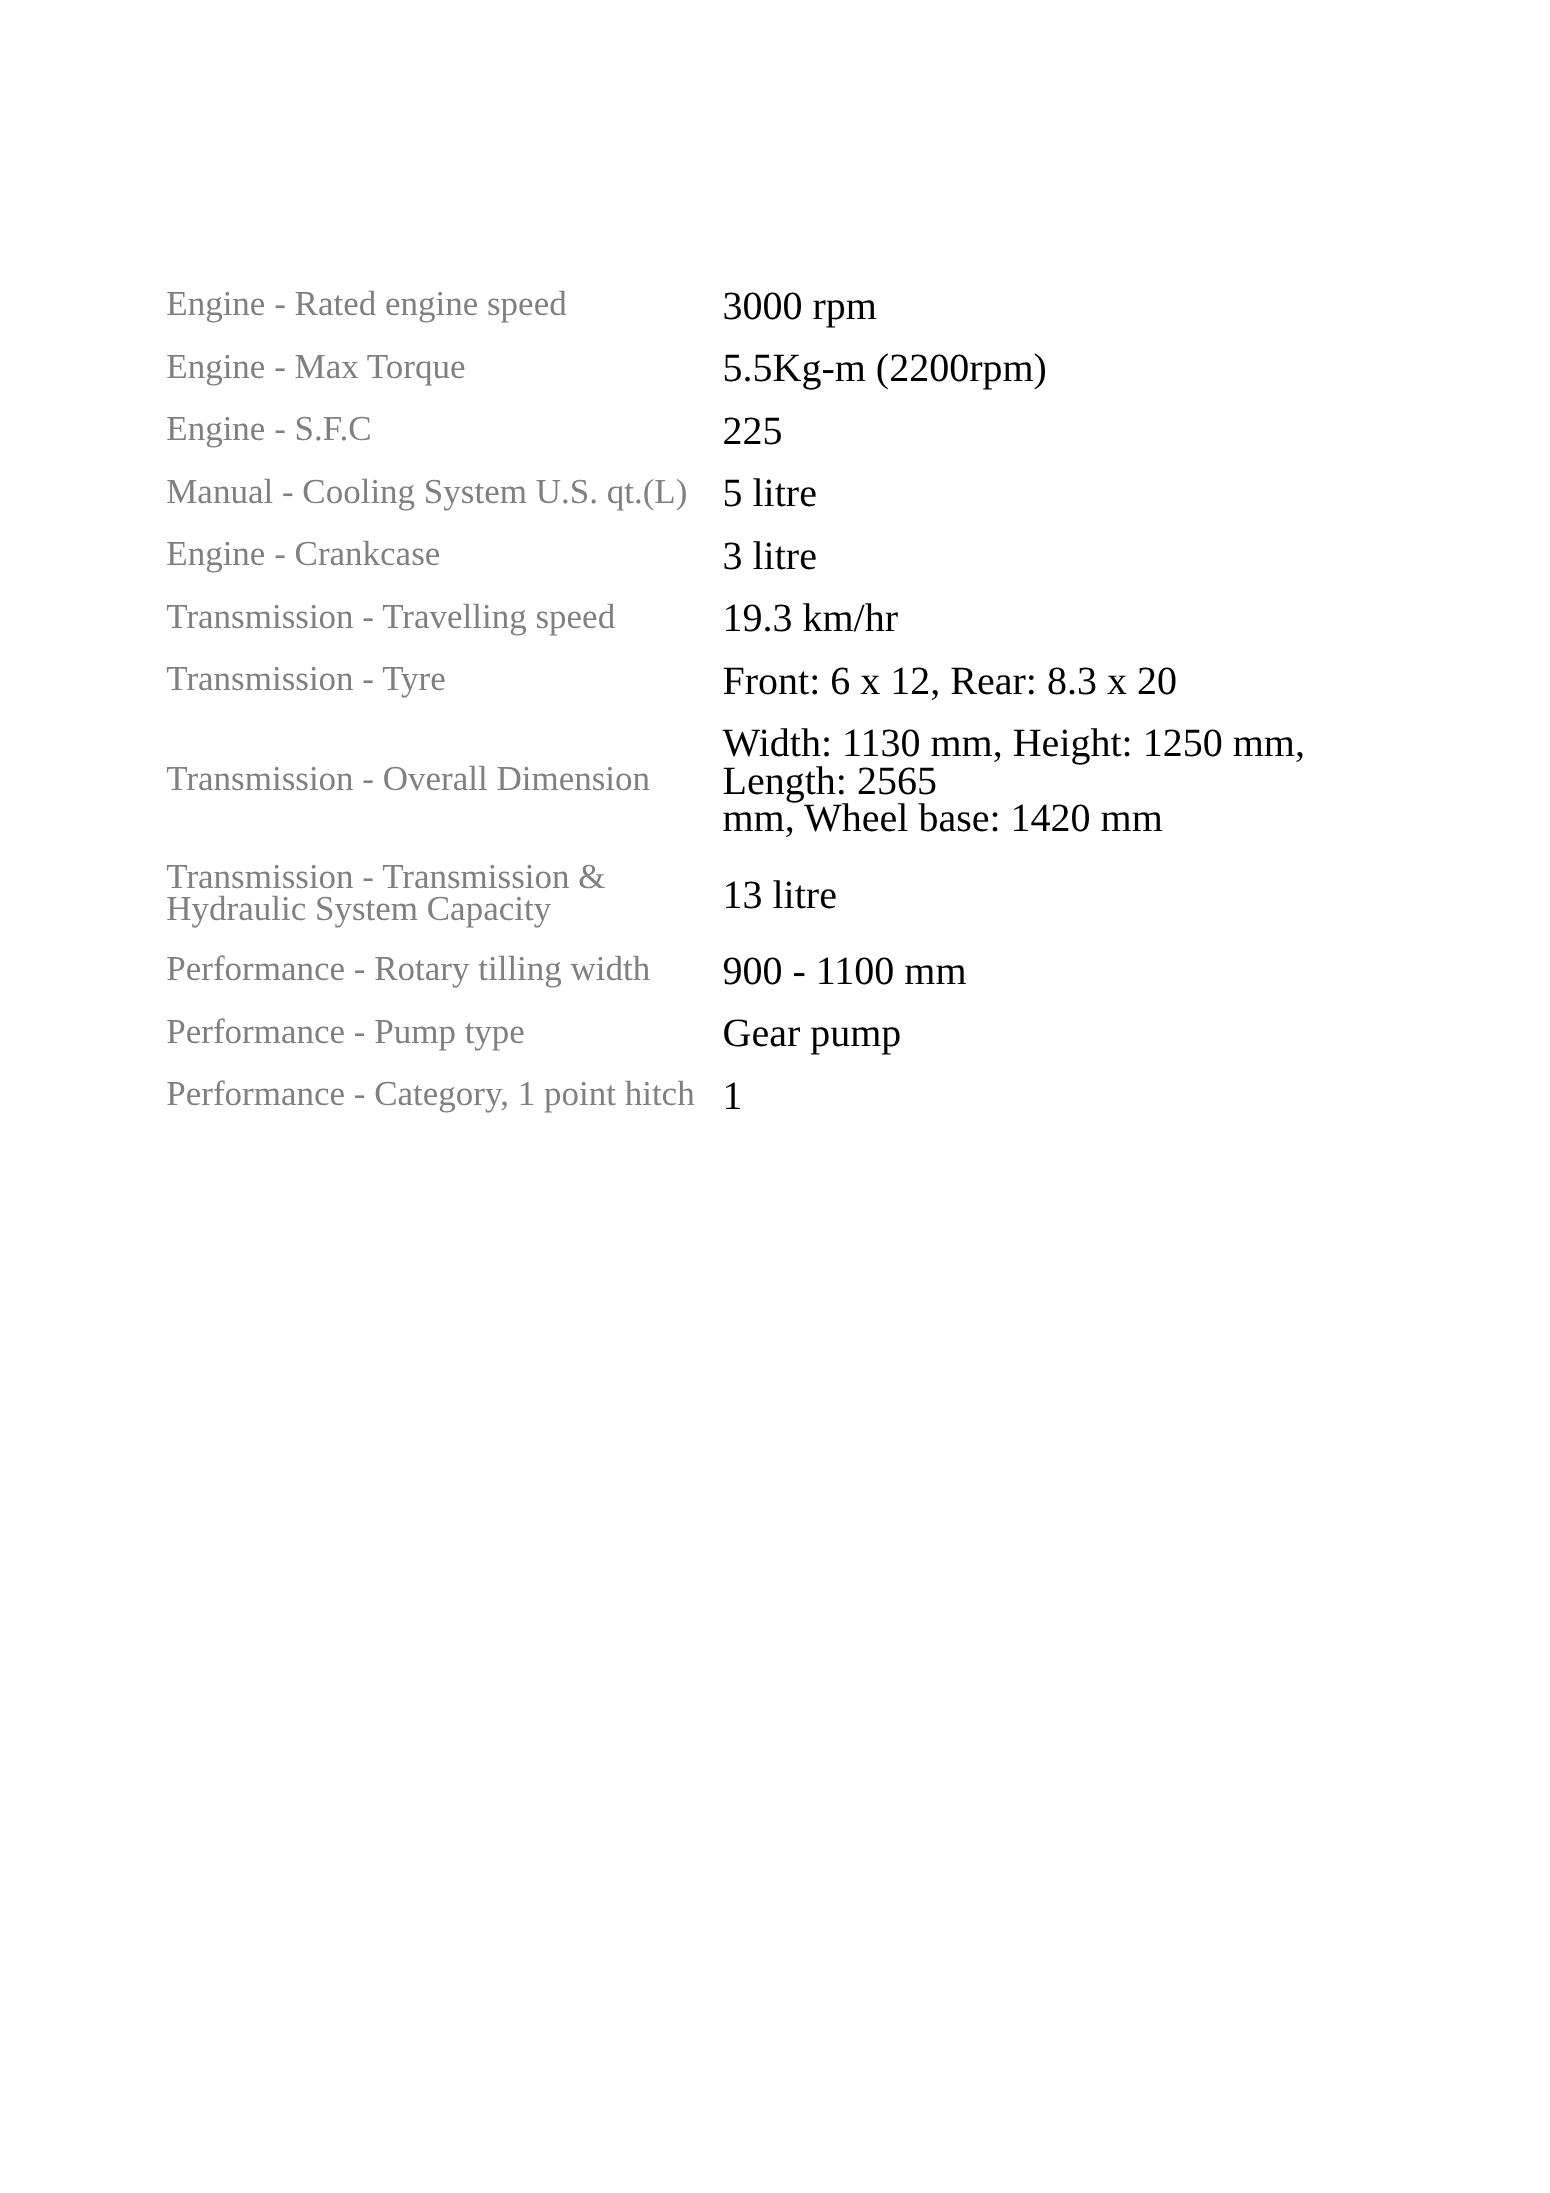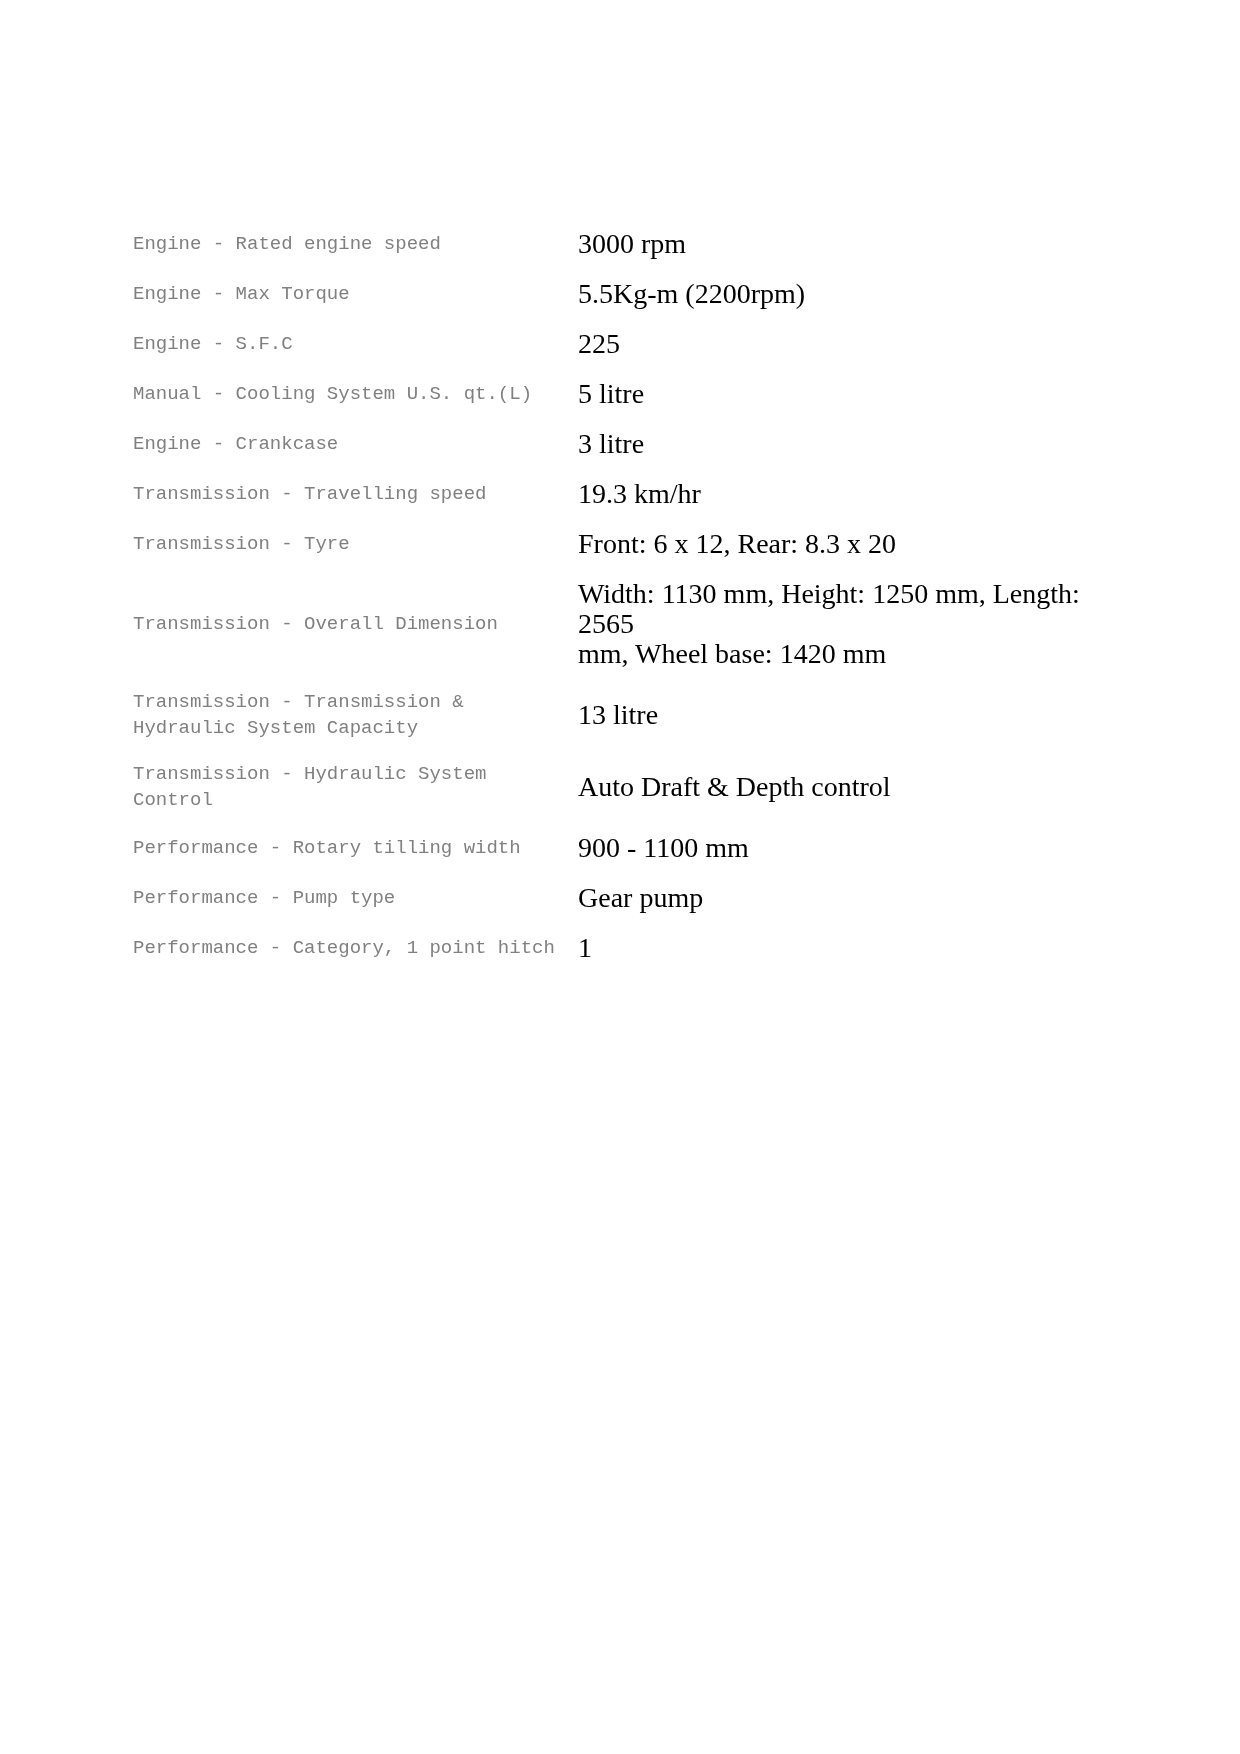--- a/index.html
+++ b/index.html
@@ -30,29 +30,29 @@
     table-layout: fixed;
   }
   table.spec-table td {
     vertical-align: middle;
     padding: 10px 0;
     white-space: pre-line;
     border: none;
   }
   td.spec-label {
     width: 445px;
-    font-family: Liberation Mono, monospace;
-    font-size: 19px;
+    font-family: Liberation Serif, serif;
+    font-size: 28px;
     line-height: 26px;
     color: var(--label-color);
   }
   td.spec-value {
     width: 555px;
     font-family: "Liberation Serif", "DejaVu Serif", serif;
-    font-size: 28px;
+    font-size: 32px;
     line-height: 30px;
     color: var(--value-color);
   }
 </style>
 </head>
 <body>
 
 <div class="page">
   <table class="spec-table">
     <tbody>
@@ -88,25 +88,20 @@
           <td class="spec-label">Transmission - Overall Dimension</td>
           <td class="spec-value">Width: 1130 mm, Height: 1250 mm, Length: 2565
 mm, Wheel base: 1420 mm</td>
         </tr>
         <tr>
           <td class="spec-label">Transmission - Transmission &amp;
 Hydraulic System Capacity</td>
           <td class="spec-value">13 litre</td>
         </tr>
         <tr>
-          <td class="spec-label">Transmission - Hydraulic System
-Control</td>
-          <td class="spec-value">Auto Draft &amp; Depth control</td>
-        </tr>
-        <tr>
           <td class="spec-label">Performance - Rotary tilling width</td>
           <td class="spec-value">900 - 1100 mm</td>
         </tr>
         <tr>
           <td class="spec-label">Performance - Pump type</td>
           <td class="spec-value">Gear pump</td>
         </tr>
         <tr>
           <td class="spec-label">Performance - Category, 1 point hitch</td>
           <td class="spec-value">1</td>

